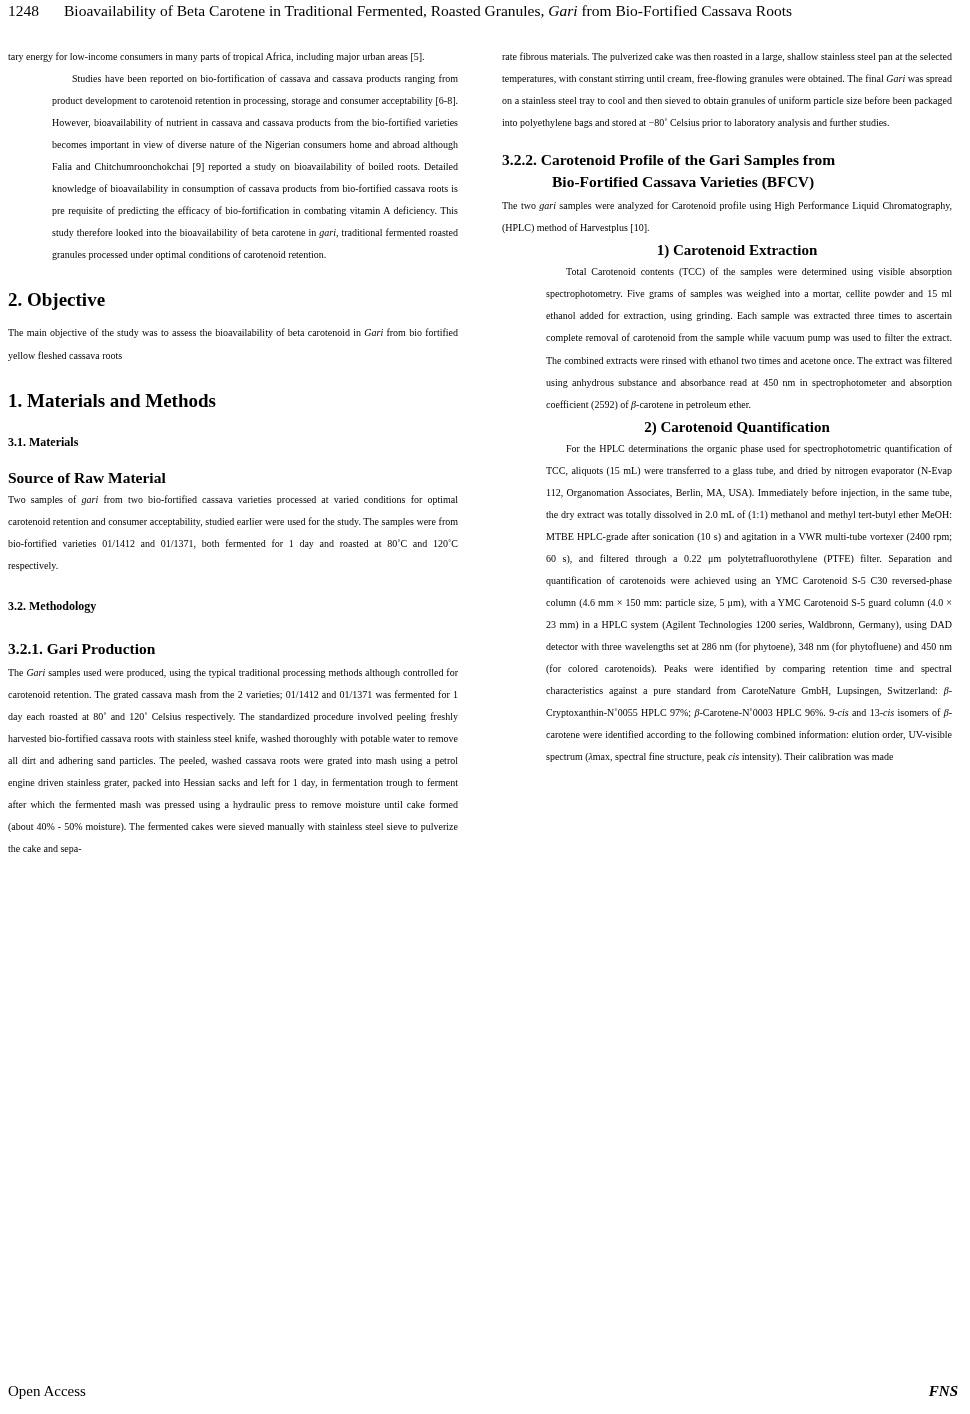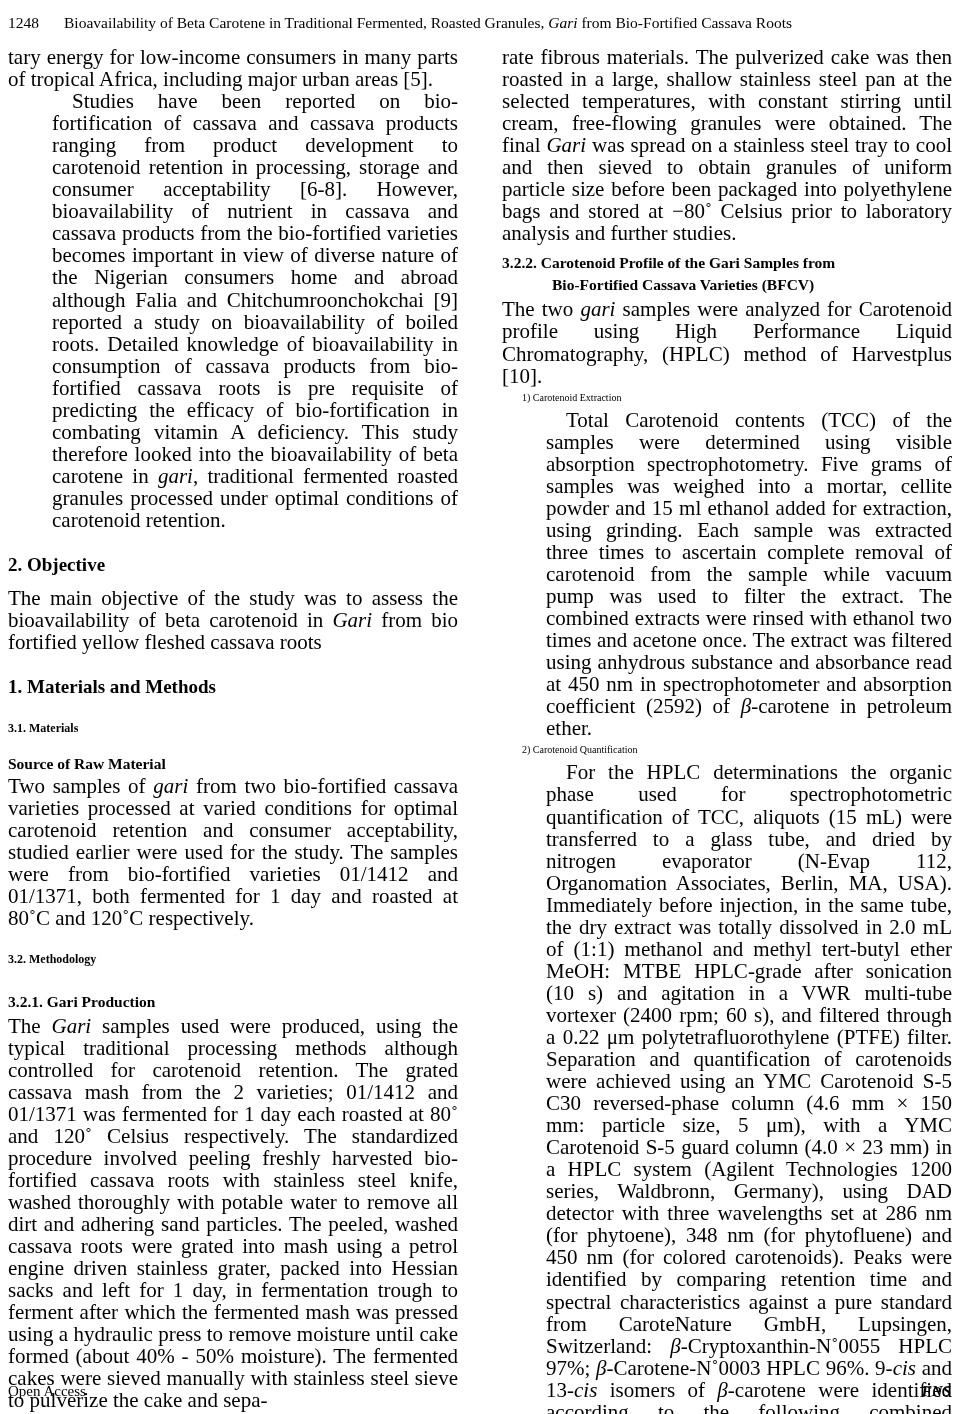--- a/index.html
+++ b/index.html
@@ -19,21 +19,21 @@
     position: relative;
     width: 970px;
     height: 1414px;
     box-sizing: border-box;
     padding: 0 8px;
   }
 
   
   .running-head {
     position: absolute;
-    top: 12px;
+    top: 0;
     left: 8px;
     right: 8px;
     height: 34px;
     display: flex;
     align-items: flex-start;
     font-size: 15.5px;
     line-height: 22px;
     white-space: nowrap;
   }
   .running-head .folio {
@@ -58,56 +58,57 @@
     width: 450px;
     flex: 0 0 450px;
   }
 
   p, .heading-1, .heading-2, .heading-3, .heading-run, .numbered {
     margin: 0;
     padding: 0;
   }
 
   .body-text {
-    font-size: 21px;
+    font-size: 10px;
     line-height: 22.05px;
     text-align: justify;
     text-justify: inter-word;
     hyphens: none;
   }
   .indent {
     text-indent: 20px;
     margin-left: 44px;
   }
   .numbered {
-    font-size: 10px;
+    font-size: 15px;
     line-height: 22.05px;
     text-indent: 20px;
-    text-align: left;
+    text-align: center;
+    font-weight: bold;
   }
 
   .heading-1 {
     font-size: 19px;
     font-weight: bold;
     line-height: 24px;
     margin-top: 22px;
     margin-bottom: 10px;
   }
   .heading-2 {
     font-size: 12px;
     font-weight: bold;
     line-height: 23px;
     margin-top: 18px;
     margin-bottom: 8px;
   }
   .heading-3 {
     font-size: 15.5px;
     font-weight: bold;
     line-height: 22px;
-    margin-top: 8px;
+    margin-top: 15px;
     margin-bottom: 2px;
   }
   .heading-3.tight {
     margin-top: 20px;
   }
   .heading-run {
     font-size: 15.5px;
     font-weight: bold;
     line-height: 22px;
     margin-top: 13px;
@@ -117,21 +118,21 @@
     display: block;
     padding-left: 50px;
   }
 
   i, .ital { font-style: italic; }
 
   
   .footer {
     position: absolute;
     left: 8px;
-    right: 19px;
+    right: 12px;
     bottom: 12px;
     height: 22px;
     display: flex;
     justify-content: space-between;
     align-items: baseline;
     font-size: 15px;
     line-height: 22px;
   }
   .footer .right {
     font-weight: bold;

